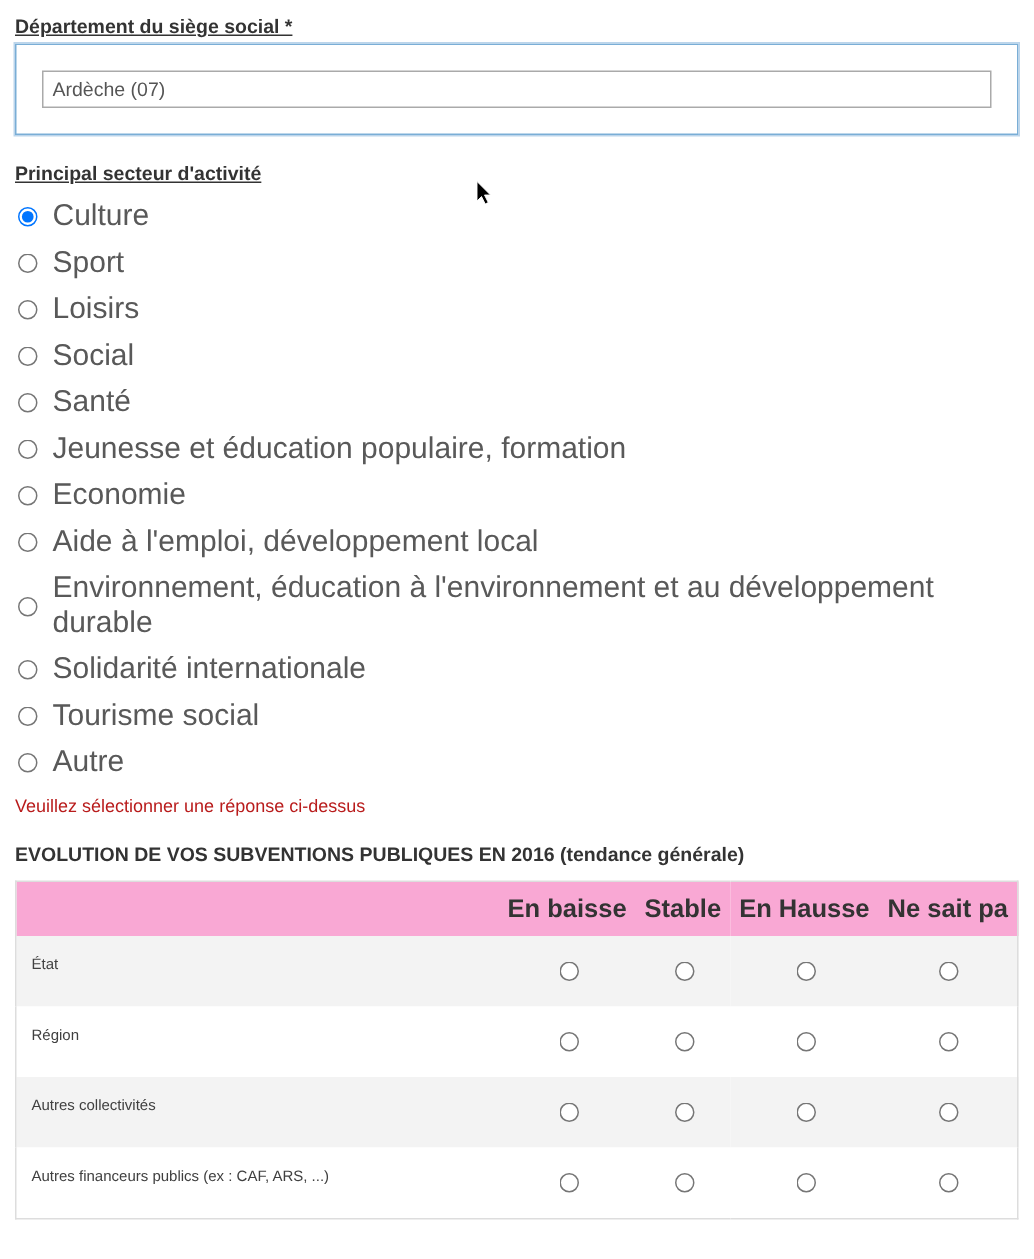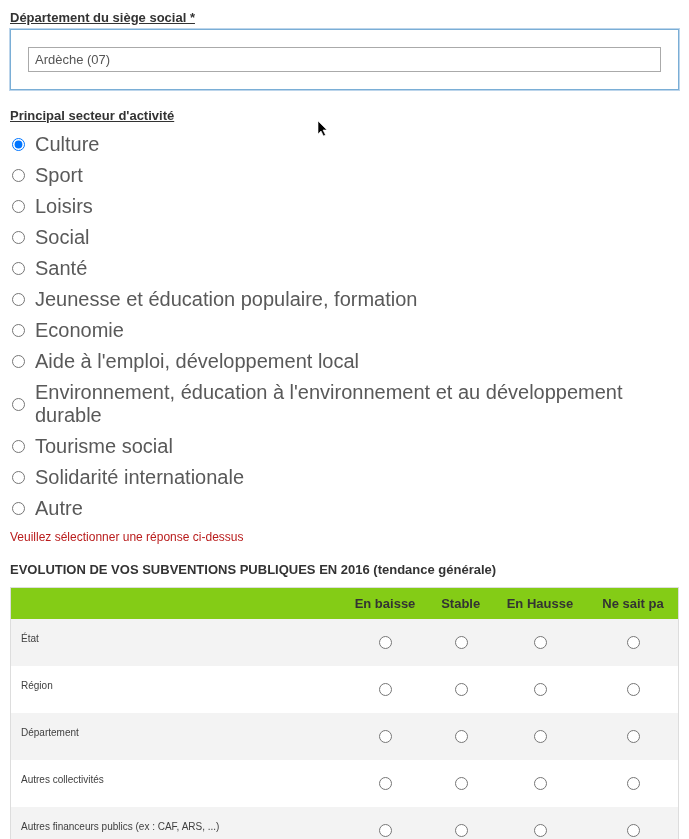--- a/index.html
+++ b/index.html
@@ -65,22 +65,22 @@
   table.matrix {
     width: 100%;
     border-collapse: collapse;
     border: 1px solid #ddd;
   }
   table.matrix th {
     text-align: center;
     font-weight: bold;
     color: #333;
     padding: 8px 6px;
-    font-size: 13px;
-    background: #84cc16;
+    font-size: 17px;
+    background: #f9a8d4;
     white-space: nowrap;
   }
   table.matrix th.rowlabel-col {
     width: 330px;
   }
   table.matrix td.rowlabel {
     text-align: left;
     padding: 14px 10px;
     color: #404040;
     vertical-align: top;
@@ -144,26 +144,26 @@
     </div>
     <div class="radio-row">
       <input type="radio" name="secteur" id="secteur-emploi" style="">
       <label for="secteur-emploi">Aide à l'emploi, développement local</label>
     </div>
     <div class="radio-row">
       <input type="radio" name="secteur" id="secteur-environnement" style="">
       <label for="secteur-environnement">Environnement, éducation à l'environnement et au développement durable</label>
     </div>
     <div class="radio-row">
+      <input type="radio" name="secteur" id="secteur-solidarite" style="">
+      <label for="secteur-solidarite">Solidarité internationale</label>
+    </div>
+    <div class="radio-row">
       <input type="radio" name="secteur" id="secteur-tourisme" style="">
       <label for="secteur-tourisme">Tourisme social</label>
-    </div>
-    <div class="radio-row">
-      <input type="radio" name="secteur" id="secteur-solidarite" style="">
-      <label for="secteur-solidarite">Solidarité internationale</label>
     </div>
     <div class="radio-row">
       <input type="radio" name="secteur" id="secteur-autre" style="">
       <label for="secteur-autre">Autre</label>
     </div>
   </div>
 <div class="hint">Veuillez sélectionner une réponse ci-dessus</div>
 
 <div class="section-heading">EVOLUTION DE VOS SUBVENTIONS PUBLIQUES EN 2016 (tendance générale)</div>
 <table class="matrix">
@@ -185,27 +185,20 @@
         <td class="cell"><input type="radio" name="evo-etat" style=""></td>
       </tr>
       <tr>
         <td class="rowlabel">Région</td>
         <td class="cell"><input type="radio" name="evo-region" style=""></td>
         <td class="cell"><input type="radio" name="evo-region" style=""></td>
         <td class="cell"><input type="radio" name="evo-region" style=""></td>
         <td class="cell"><input type="radio" name="evo-region" style=""></td>
       </tr>
       <tr>
-        <td class="rowlabel">Département</td>
-        <td class="cell"><input type="radio" name="evo-departement" style=""></td>
-        <td class="cell"><input type="radio" name="evo-departement" style=""></td>
-        <td class="cell"><input type="radio" name="evo-departement" style=""></td>
-        <td class="cell"><input type="radio" name="evo-departement" style=""></td>
-      </tr>
-      <tr>
         <td class="rowlabel">Autres collectivités</td>
         <td class="cell"><input type="radio" name="evo-autres-coll" style=""></td>
         <td class="cell"><input type="radio" name="evo-autres-coll" style=""></td>
         <td class="cell"><input type="radio" name="evo-autres-coll" style=""></td>
         <td class="cell"><input type="radio" name="evo-autres-coll" style=""></td>
       </tr>
       <tr>
         <td class="rowlabel">Autres financeurs publics (ex : CAF, ARS, ...)</td>
         <td class="cell"><input type="radio" name="evo-autres-fin" style=""></td>
         <td class="cell"><input type="radio" name="evo-autres-fin" style=""></td>

